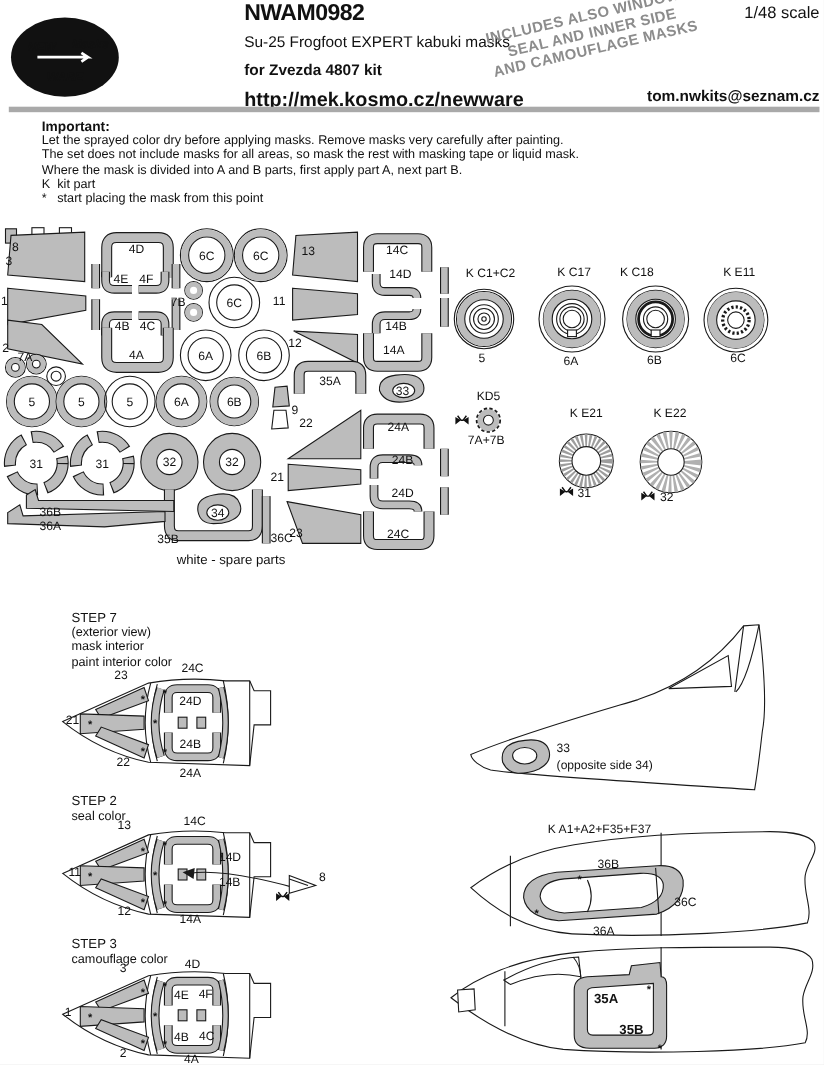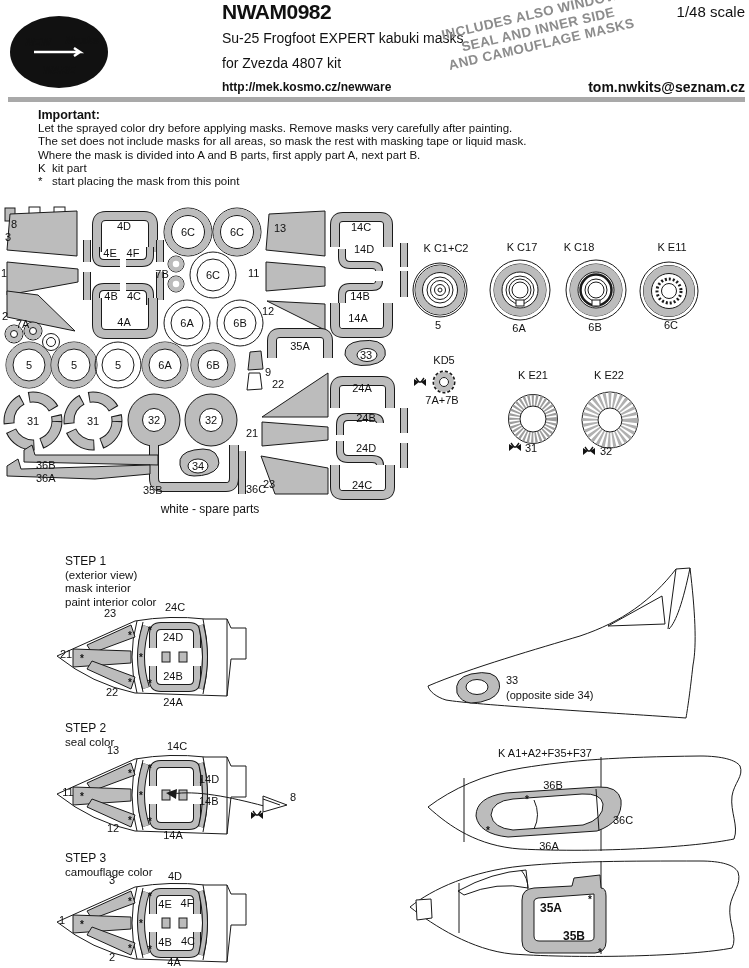--- a/index.html
+++ b/index.html
@@ -4,22 +4,22 @@
 <style>
   html,body{margin:0;padding:0;background:#e8e8e8;}
   #page{position:relative;width:749px;height:968px;background:#ffffff;overflow:hidden;
         font-family:"Liberation Sans",sans-serif;color:#111;}
   .abs{position:absolute;}
   
   #logo{left:8px;top:14px;width:102px;height:76px;}
   #code{left:222px;top:0px;font-size:21px;font-weight:bold;letter-spacing:-0.5px;}
   #scale{right:4px;top:3px;font-size:15px;font-weight:normal;}
   #title{left:222px;top:30px;font-size:14px;font-weight:normal;}
-  #kitline{left:222px;top:55px;font-size:14px;font-weight:normal;}
-  #urlline{left:222px;top:80px;font-size:12px;font-weight:bold;}
+  #kitline{left:222px;top:55px;font-size:14px;font-weight:bold;}
+  #urlline{left:222px;top:80px;font-size:18px;font-weight:bold;}
   #email{right:4px;top:79px;font-size:14px;font-weight:bold;}
   #stamp{left:408px;top:6px;width:260px;transform:rotate(-13deg);transform-origin:50% 50%;
          color:#8c8c8c;font-weight:bold;font-size:13.5px;line-height:15.5px;text-align:center;
          letter-spacing:0.4px;}
   #rule{left:8px;top:97px;width:737px;height:5px;background:#a9a9a9;}
   
   #notes{left:38px;top:109px;font-size:11.5px;line-height:13.2px;}
   #notes .hd{font-size:12.5px;font-weight:bold;}
   .winline{vertical-align:-1px;margin-left:2px;}
   
@@ -336,21 +336,21 @@
       <text class="mid" x="609" y="379">K E22</text>
       <circle class="ro" cx="610" cy="420" r="28"></circle>
       <circle cx="610" cy="420" r="20" fill="none" stroke="#b0b0b0" stroke-width="15.5" stroke-dasharray="2.4 2"></circle>
       <circle class="ro" cx="610" cy="420" r="12"></circle>
       <use href="#wsym" x="582" y="446"></use>
       <text x="600" y="455">32</text>
     </g>
   </svg>
 
   <div id="step1txt" class="abs steptxt">
-    <div class="t">STEP 1</div>
+    <div class="t">STEP 7</div>
     <div>(exterior view)</div>
     <div>mask interior</div>
     <div>paint interior color</div>
   </div>
   <div id="step2txt" class="abs steptxt">
     <div class="t">STEP 2</div>
     <div>seal color</div>
   </div>
   <div id="step3txt" class="abs steptxt">
     <div class="t">STEP 3</div>

